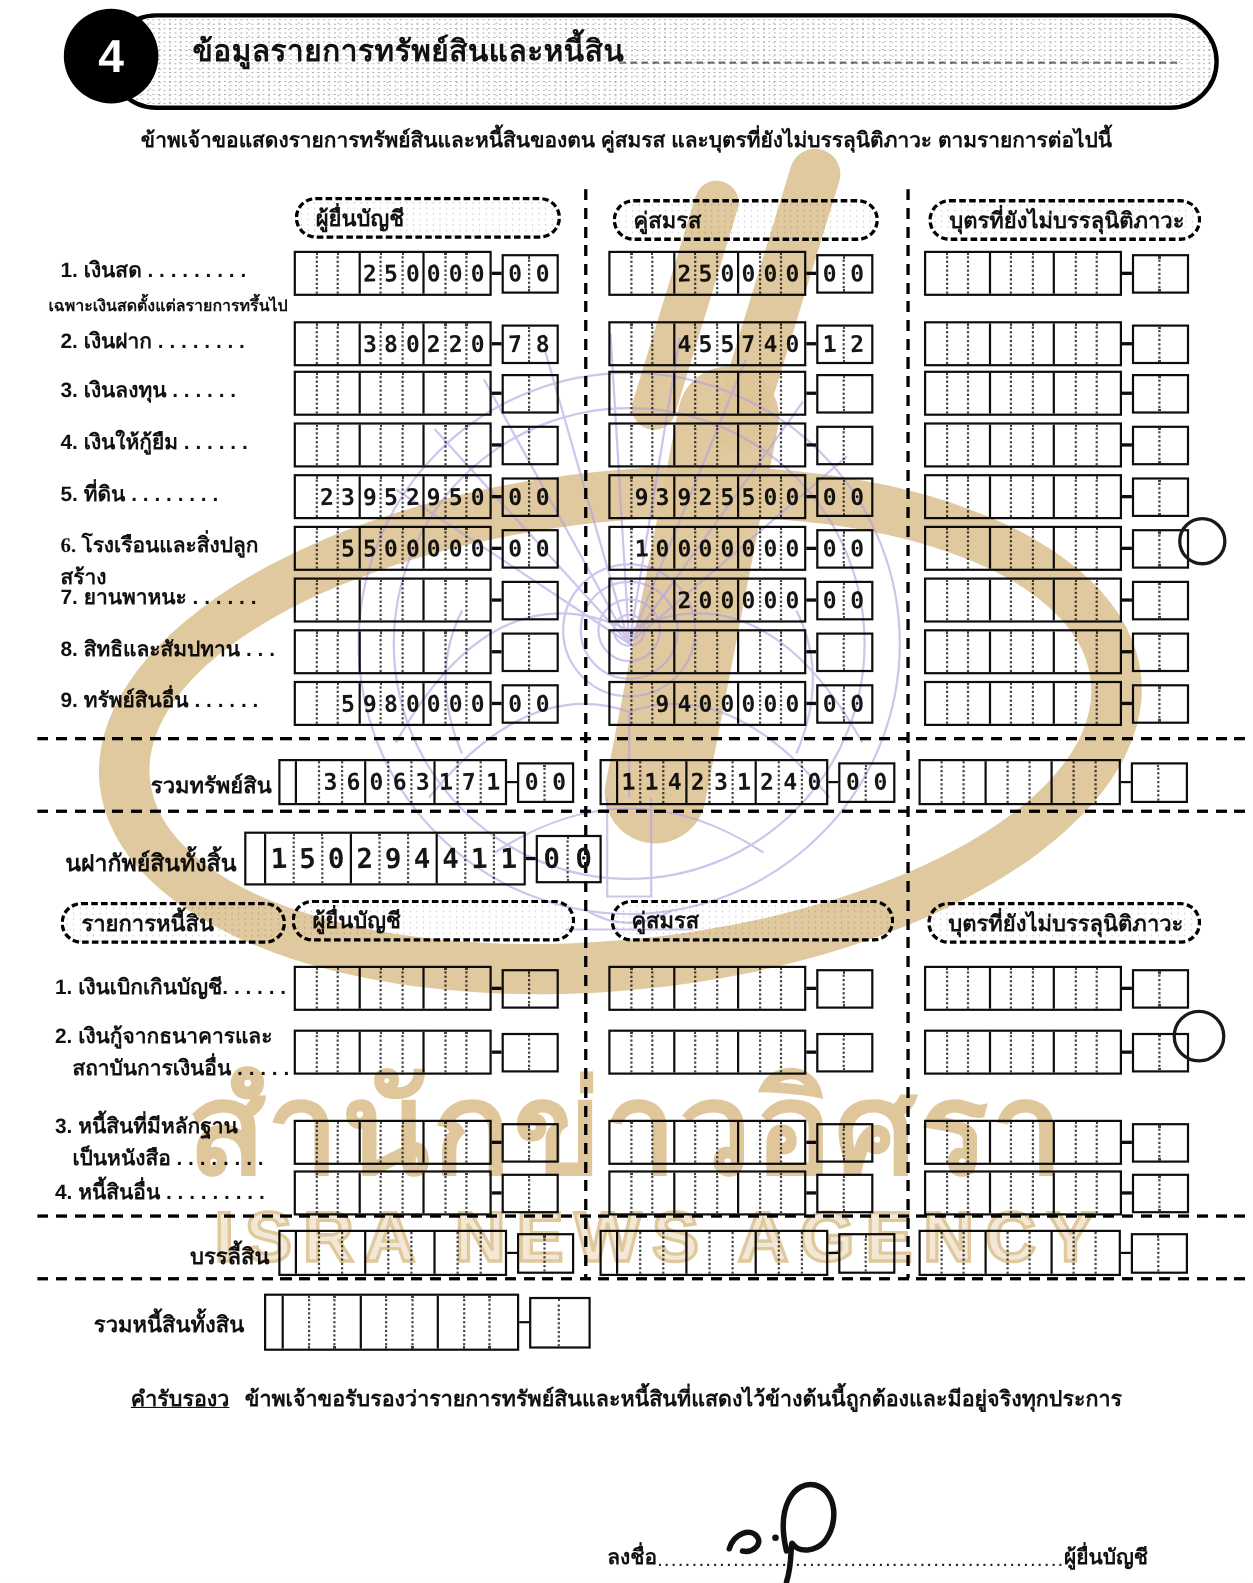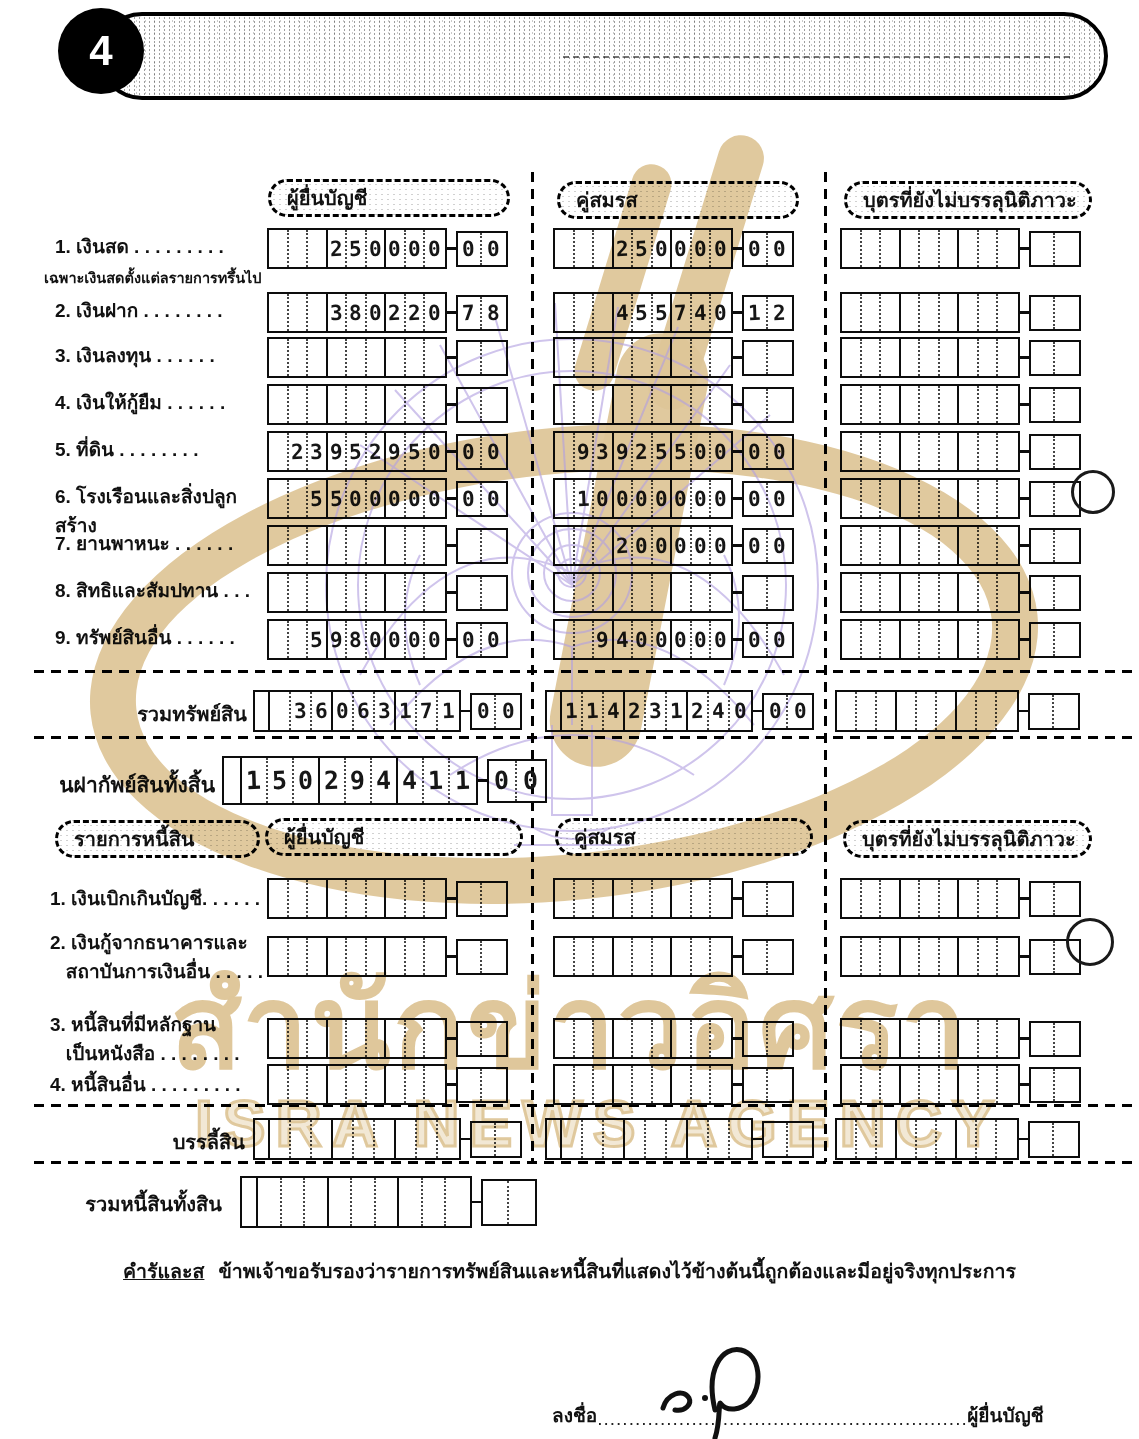--- a/index.html
+++ b/index.html
@@ -66,20 +66,22 @@
 </style>
 </head>
 <body>
 
 <div class="page">
 
   <div class="header-bar">
     <div class="header-bar-line"></div>
   </div>
   <div class="header-num">4</div>
+  <div class="header-title">ข้อมูลรายการทรัพย์สินและหนี้สิน</div>
+  <div class="intro">ข้าพเจ้าขอแสดงรายการทรัพย์สินและหนี้สินของตน  คู่สมรส  และบุตรที่ยังไม่บรรลุนิติภาวะ  ตามรายการต่อไปนี้</div>
 
   <div class="pill" style="left:268px;top:179px;width:242px;">ผู้ยื่นบัญชี</div>
   <div class="pill" style="left:557px;top:181px;width:242px;">คู่สมรส</div>
   <div class="pill" style="left:844px;top:181px;width:248px;">บุตรที่ยังไม่บรรลุนิติภาวะ</div>
 
   <div class="pill" style="left:55px;top:820px;width:205px;">รายการหนี้สิน</div>
   <div class="pill" style="left:265px;top:818px;width:258px;">ผู้ยื่นบัญชี</div>
   <div class="pill" style="left:555px;top:818px;width:258px;">คู่สมรส</div>
   <div class="pill" style="left:843px;top:820px;width:249px;">บุตรที่ยังไม่บรรลุนิติภาวะ</div>
 
@@ -465,21 +467,21 @@
           <div class="cell dot" style="width: 19.5px;"></div>
           <div class="cell dot" style="width: 19.5px;"></div>
           <div class="cell " style="width: 19.5px;"></div>
         </div>
         <div class="conn" style="width: 9px;"></div>
         <div class="decbox" style="height: 32px;">
           <div class="cell dot" style="width: 24px;"></div>
           <div class="cell " style="width: 24px;"></div>
         </div>
       </div>
-      <div class="row-label" style="left: 55px; top: 482px;">6.  โรงเรือนและสิ่งปลูกสร้าง</div>
+      <div class="row-label" style="left: 55px; top: 482px; font-family: Liberation Serif, serif;">6.  โรงเรือนและสิ่งปลูกสร้าง</div>
       <div class="amount" style="left: 267px; top: 478px;">
         <div class="mainbox" style="height: 37px;">
           <div class="cell dot" style="width: 19.5px;"></div>
           <div class="cell dot" style="width: 19.5px;"></div>
           <div class="cell solid" style="width: 19.5px;">
             <span class="digit" style="font-size: 21px;">5</span>
           </div>
           <div class="cell dot" style="width: 19.5px;">
             <span class="digit" style="font-size: 21px;">5</span>
           </div>
@@ -1222,21 +1224,21 @@
 
   <div class="total-label" style="left:97px;top:698px;width:150px;">รวมทรัพย์สิน</div>
   <div class="total-label" style="left:50px;top:768px;width:165px;font-size:21px;">นฝากัพย์สินทั้งสิ้น</div>
   <div class="total-label" style="left:105px;top:1126px;width:140px;">บรรลี้สิน</div>
   <div class="total-label" style="left:72px;top:1188px;width:150px;">รวมหนี้สินทั้งสิน</div>
 
   <div class="circle-mark" style="left:1071px;top:470px;width:38px;height:38px;"></div>
   <div class="circle-mark" style="left:1066px;top:918px;width:42px;height:42px;"></div>
 
   <div class="certify">
-    <span class="head">คำรัและส</span><span>ข้าพเจ้าขอรับรองว่ารายการทรัพย์สินและหนี้สินที่แสดงไว้ข้างต้นนี้ถูกต้องและมีอยู่จริงทุกประการ</span>
+    <span class="head">คำรับรองว</span><span>ข้าพเจ้าขอรับรองว่ารายการทรัพย์สินและหนี้สินที่แสดงไว้ข้างต้นนี้ถูกต้องและมีอยู่จริงทุกประการ</span>
   </div>
 
   <div class="sig-row">
     <span>ลงชื่อ</span>
     <span class="sig-leader">....................................................................................................</span>
     <span>ผู้ยื่นบัญชี</span>
   </div>
   <svg class="sig-svg" width="160" height="115" viewBox="0 0 160 115">
     <path d="M18,80 C22,66 38,60 44,70 C47,76 40,84 30,82" fill="none" stroke="#111" stroke-width="5" stroke-linecap="round"></path>
     <path d="M70,82 C60,40 78,18 96,22 C116,27 118,58 104,74 C96,82 82,84 76,76 C73,70 76,92 70,110" fill="none" stroke="#111" stroke-width="5" stroke-linecap="round"></path>

